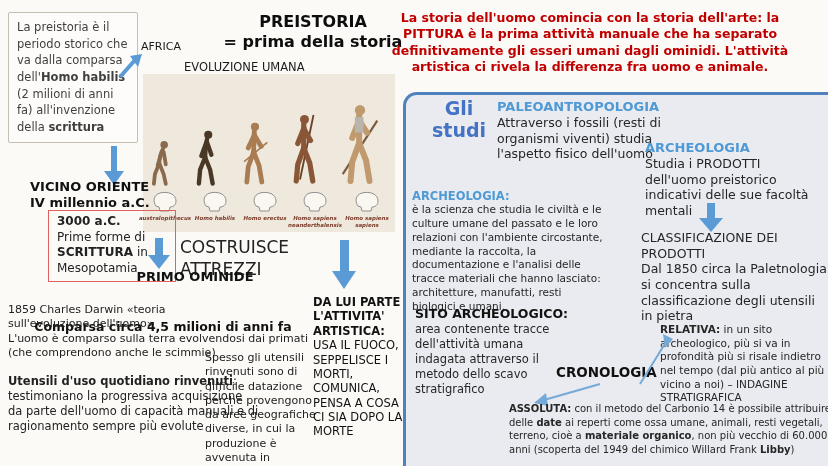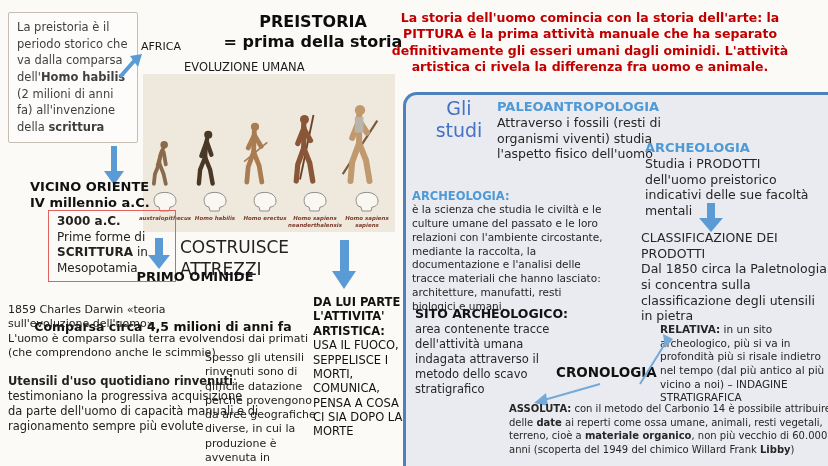--- a/index.html
+++ b/index.html
@@ -37,21 +37,21 @@
   .primo-t{left:60px;top:269px;width:270px;text-align:center;font-size:13px;font-weight:bold;color:#111;}
   .primo-s{left:18px;top:287px;width:290px;text-align:center;font-size:12.5px;font-weight:bold;color:#111;margin-top:32px;}
   .darwin{left:8px;top:303px;width:300px;font-size:11px;line-height:1.3;color:#222;}
   .utensili{left:8px;top:374px;width:252px;font-size:11.5px;line-height:1.3;color:#222;}
   .spesso{left:205px;top:351px;width:112px;font-size:11px;line-height:1.3;color:#222;}
   .da-lui{left:313px;top:295px;width:98px;font-size:11.5px;line-height:1.25;color:#111;}
 
   
   .panel{left:403px;top:92px;width:425px;height:374px;background:#e9ebf0;
          border-top:3px solid #4f81bd;border-left:3px solid #4f81bd;border-top-left-radius:14px;}
-  .gli-studi{left:421px;top:98px;width:76px;text-align:center;font-size:19px;font-weight:normal;
+  .gli-studi{left:421px;top:98px;width:76px;text-align:center;font-size:19px;font-weight:bold;
              color:#4472c4;line-height:1.15;}
   .paleo-h{left:497px;top:99px;font-size:13px;font-weight:bold;color:#4f9ad5;}
   .paleo-b{left:497px;top:115px;width:180px;font-size:12.5px;line-height:1.25;}
   .arch-h{left:412px;top:189px;font-size:11.5px;font-weight:bold;color:#4f9ad5;}
   .arch-b{left:412px;top:203px;width:196px;font-size:10.5px;line-height:1.32;}
   .sito-h{left:415px;top:306px;font-size:12.5px;font-weight:bold;color:#111;}
   .sito-b{left:415px;top:322px;width:140px;font-size:11.5px;line-height:1.3;}
   .palet-h{left:645px;top:140px;font-size:13px;font-weight:bold;color:#4f9ad5;}
   .palet-b{left:645px;top:156px;width:178px;font-size:12.5px;line-height:1.25;}
   .classif{left:641px;top:230px;width:187px;font-size:12.5px;line-height:1.25;}

